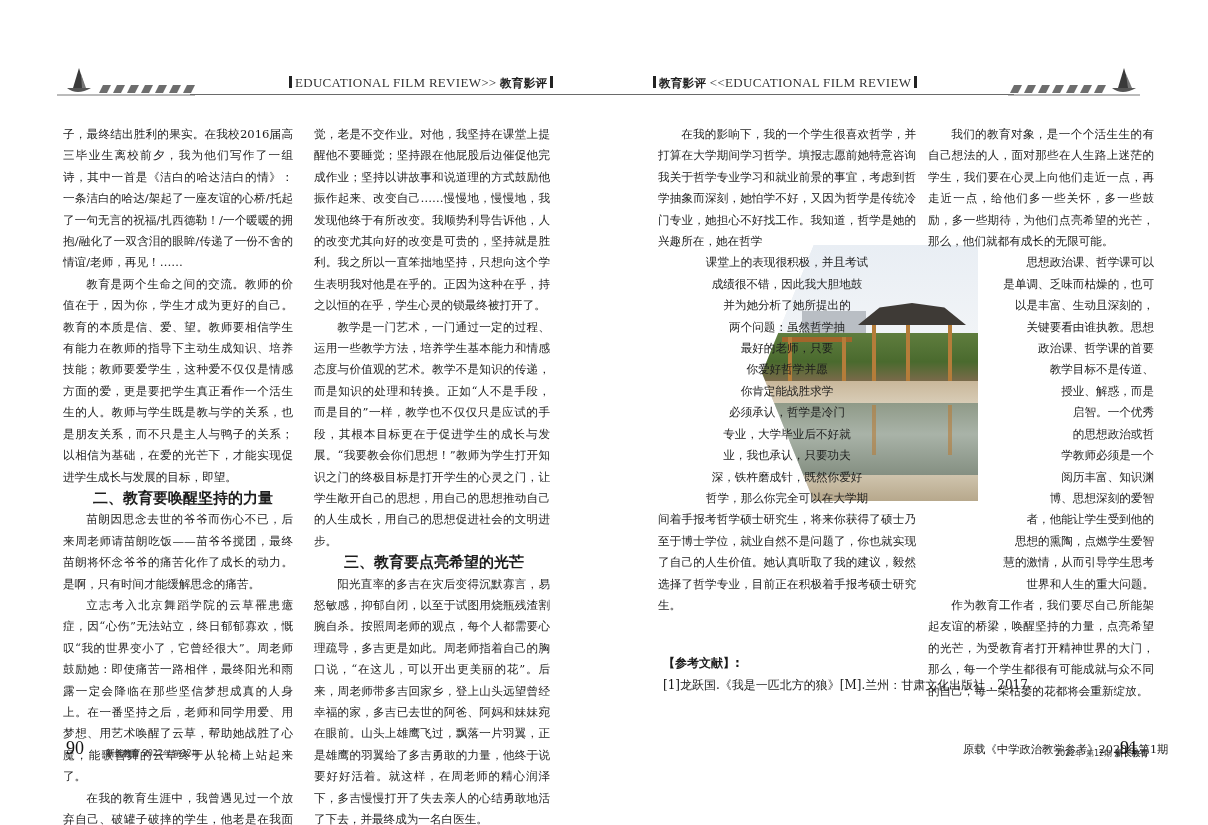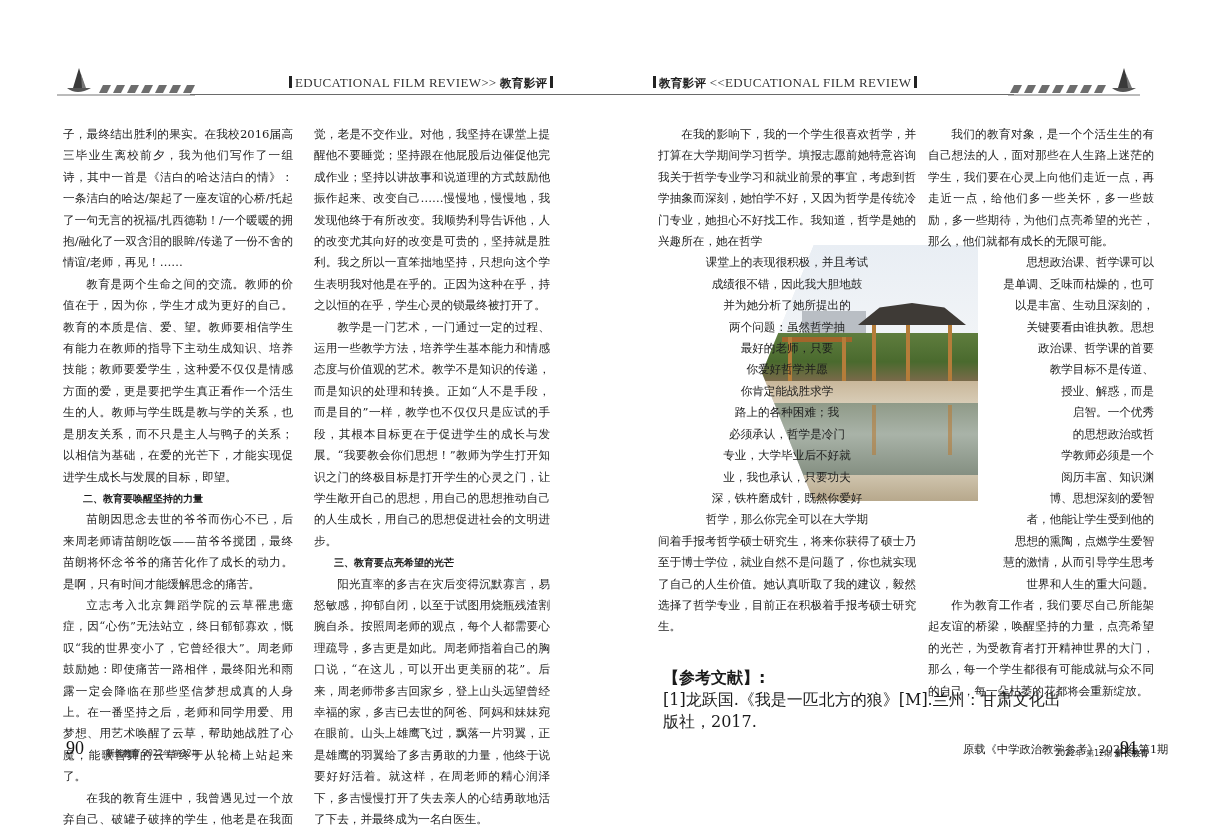--- a/index.html
+++ b/index.html
@@ -15,21 +15,21 @@
   .hdr-rule { position:absolute; top:94px; height:1px; background:#6a6a6a; }
   .hdr-title { position:absolute; top:75px; font-size:13px; letter-spacing:0.3px; color:#333;
                font-family:"Liberation Serif", serif; white-space:nowrap; }
   .hdr-title .cn { font-family:"DejaVu Sans", sans-serif; font-weight:bold; font-size:11.5px; color:#222; }
   .hdr-title .bar { display:inline-block; width:3px; height:12px; background:#222; vertical-align:-1px; margin:0 3px; }
 
   
   .col { position:absolute; font-size:11.6px; line-height:21.4px; text-align:justify; color:#1d1d1d; }
   .col p { text-indent:2em; }
   .col p.noind { text-indent:0; }
-  .col h3 { font-size:10px; font-weight:bold; padding-left:2em; line-height:21.4px; font-family:"DejaVu Sans", sans-serif; }
+  .col h3 { font-size:15px; font-weight:bold; padding-left:2em; line-height:21.4px; font-family:"DejaVu Sans", sans-serif; }
 
   #c1 { left:63px; top:124px; width:230px; }
   #c2 { left:314px; top:124px; width:236px; }
   #c3 { left:658px; top:124px; width:258px; }
   #c4 { left:928px; top:124px; width:226px; }
 
   .wrap-line { display:block; white-space:nowrap; }
   .wrap-left { text-align:center; }
   .wrap-right { text-align:right; }
 
@@ -47,21 +47,21 @@
   .photo .post { position:absolute; width:4px; background:#b57d3a; }
   .photo .pergola { position:absolute; left:20px; top:92px; width:70px; height:5px; background:#a3652b; }
   .photo .path { position:absolute; left:0; top:136px; width:100%; height:22px;
                  background:linear-gradient(180deg,#c9b79a,#d8ccb6); }
   .photo .water { position:absolute; left:0; top:158px; width:100%; height:78px;
                   background:linear-gradient(180deg,#8f9a88 0%,#a9b3a8 40%,#7f8a7c 100%); }
   .photo .rocks { position:absolute; left:0; top:230px; width:100%; height:26px;
                   background:linear-gradient(180deg,#cfc4ad,#b7a88c); }
 
   
-  .refs { position:absolute; left:663px; top:667px; font-size:16px; line-height:22px; }
+  .refs { position:absolute; left:663px; top:652px; font-size:12px; line-height:22px; }
   .refs .ref-title { font-weight:bold; font-family:"DejaVu Sans", sans-serif; }
   .source { position:absolute; left:963px; top:742px; font-size:11.3px; white-space:nowrap; }
 
   
   .pnum { position:absolute; top:738px; font-size:18px; font-family:"Liberation Serif", serif; color:#111; }
   .pnum.left { left:66px; }
   .pnum.right { left:1120px; }
   .fmeta { position:absolute; top:748px; font-size:8px; color:#333; white-space:nowrap; font-family:"DejaVu Sans", sans-serif; }
   .fmeta.left { left:106px; }
   .fmeta.right { left:1055px; }
@@ -157,21 +157,20 @@
   <div class="col" id="c3">
     <p>在我的影响下，我的一个学生很喜欢哲学，并打算在大学期间学习哲学。填报志愿前她特意咨询我关于哲学专业学习和就业前景的事宜，考虑到哲学抽象而深刻，她怕学不好，又因为哲学是传统冷门专业，她担心不好找工作。我知道，哲学是她的兴趣所在，她在哲学</p>
     <div class="wrap-left">
       <span class="wrap-line">课堂上的表现很积极，并且考试</span>
       <span class="wrap-line">成绩很不错，因此我大胆地鼓</span>
       <span class="wrap-line">并为她分析了她所提出的</span>
       <span class="wrap-line">两个问题：虽然哲学抽</span>
       <span class="wrap-line">最好的老师，只要</span>
       <span class="wrap-line">你爱好哲学并愿</span>
       <span class="wrap-line">你肯定能战胜求学</span>
-      <span class="wrap-line">路上的各种困难；我</span>
       <span class="wrap-line">必须承认，哲学是冷门</span>
       <span class="wrap-line">专业，大学毕业后不好就</span>
       <span class="wrap-line">业，我也承认，只要功夫</span>
       <span class="wrap-line">深，铁杵磨成针，既然你爱好</span>
       <span class="wrap-line">哲学，那么你完全可以在大学期</span>
     </div>
     <p class="noind">间着手报考哲学硕士研究生，将来你获得了硕士乃至于博士学位，就业自然不是问题了，你也就实现了自己的人生价值。她认真听取了我的建议，毅然选择了哲学专业，目前正在积极着手报考硕士研究生。</p>
   </div>
 
   <div class="col" id="c4">

